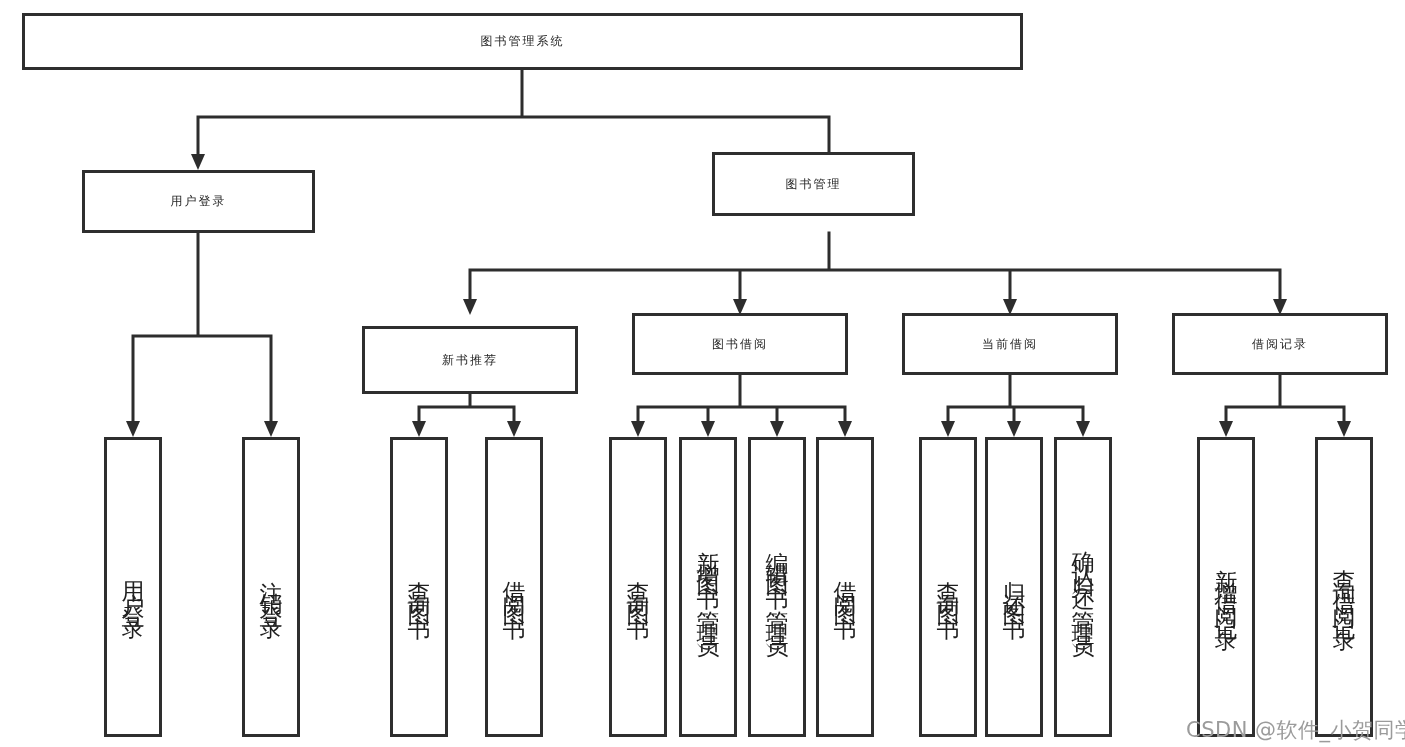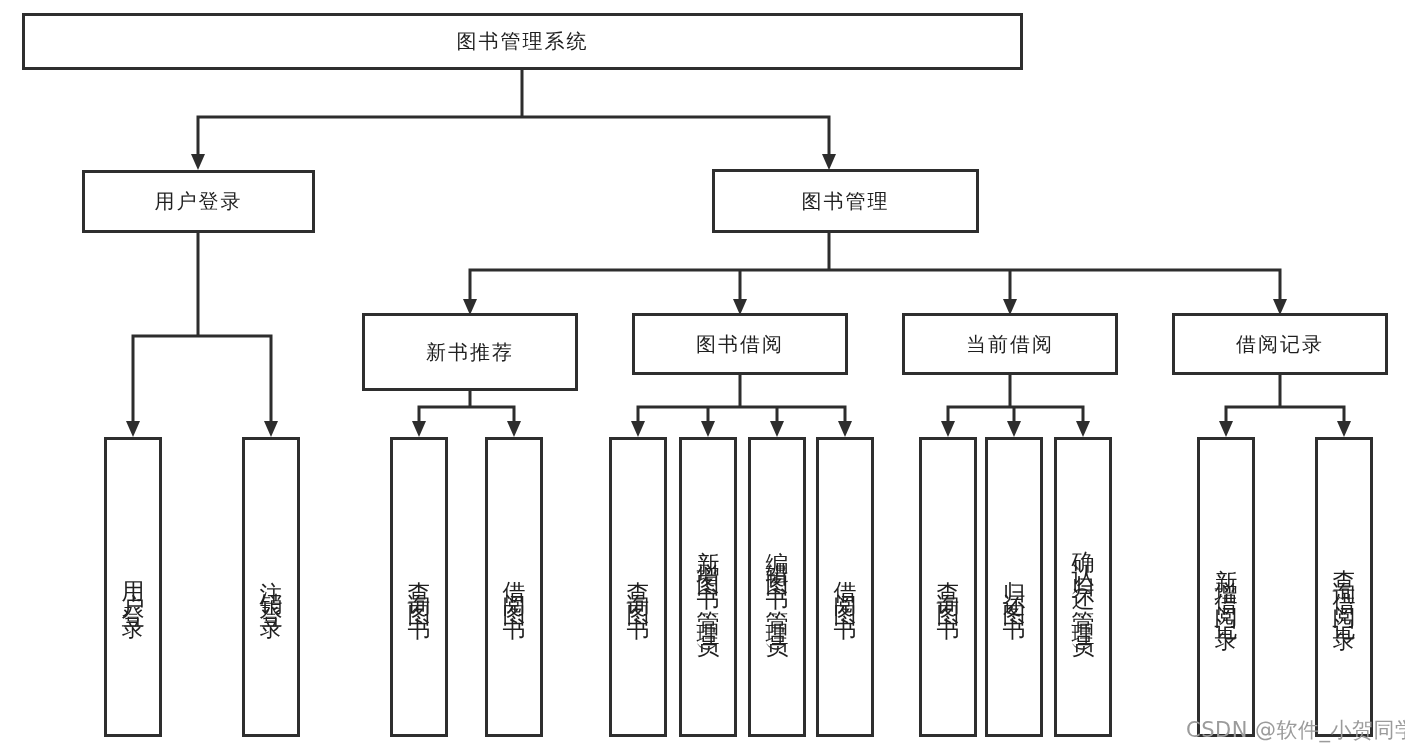--- a/index.html
+++ b/index.html
@@ -11,21 +11,21 @@
   .edges{position:absolute;left:0;top:0;z-index:0;}
   .edge{stroke:var(--line,#2d2d2d);stroke-width:3;fill:none;stroke-linecap:square;}
   .arrow{fill:var(--line,#2d2d2d);stroke:none;}
   .box{
     position:absolute;box-sizing:border-box;z-index:1;
     background:var(--box_bg,#fff);
     border:3px solid var(--box_border,#2e2e2e);
     color:var(--text,#1f1f1f);
     display:flex;align-items:center;justify-content:center;
   }
-  .h{font-size:20px;letter-spacing:2px;white-space:nowrap;}
+  .h{font-size:12px;letter-spacing:2px;white-space:nowrap;}
   .v{
     writing-mode:vertical-rl;text-orientation:mixed;
     font-size:23px;letter-spacing:12px;line-height:1;
   }
   .watermark{
     position:absolute;left:1186px;top:716px;z-index:5;
     font-size:21px;color:var(--watermark,#9b9b9b);
     letter-spacing:0.5px;white-space:nowrap;
   }
 </style>
@@ -80,23 +80,23 @@
     <g>
       <path class="edge" d="M1280,375 V407 M1226,407 H1344 M1226,407 V423 M1344,407 V423"></path>
       <polygon class="arrow" points="1219,421 1233,421 1226,437"></polygon>
       <polygon class="arrow" points="1337,421 1351,421 1344,437"></polygon>
     </g>
   </svg>
 
   <div class="box h" style="left:22px;top:13px;width:1001px;height:57px;">图书管理系统</div>
 
   <div class="box h" style="left:82px;top:170px;width:233px;height:63px;">用户登录</div>
-  <div class="box h" style="left:712px;top:169px;width:267px;height:64px;">图书管理</div>
+  <div class="box h" style="left:712px;top:152px;width:203px;height:64px;">图书管理</div>
 
-  <div class="box h" style="left:362px;top:313px;width:216px;height:78px;">新书推荐</div>
+  <div class="box h" style="left:362px;top:326px;width:216px;height:68px;">新书推荐</div>
   <div class="box h" style="left:632px;top:313px;width:216px;height:62px;text-align:center;">图书借阅</div>
   <div class="box h" style="left:1172px;top:313px;width:216px;height:62px;">借阅记录</div>
   <div class="box h" style="left:902px;top:313px;width:216px;height:62px;">当前借阅</div>
 
   <div class="box v" style="left:104px;top:437px;width:58px;height:300px;">用户登录</div>
   <div class="box v" style="left:242px;top:437px;width:58px;height:300px;">注销登录</div>
 
   <div class="box v" style="left:390px;top:437px;width:58px;height:300px;">查询图书</div>
   <div class="box v" style="left:485px;top:437px;width:58px;height:300px;">借阅图书</div>
 

